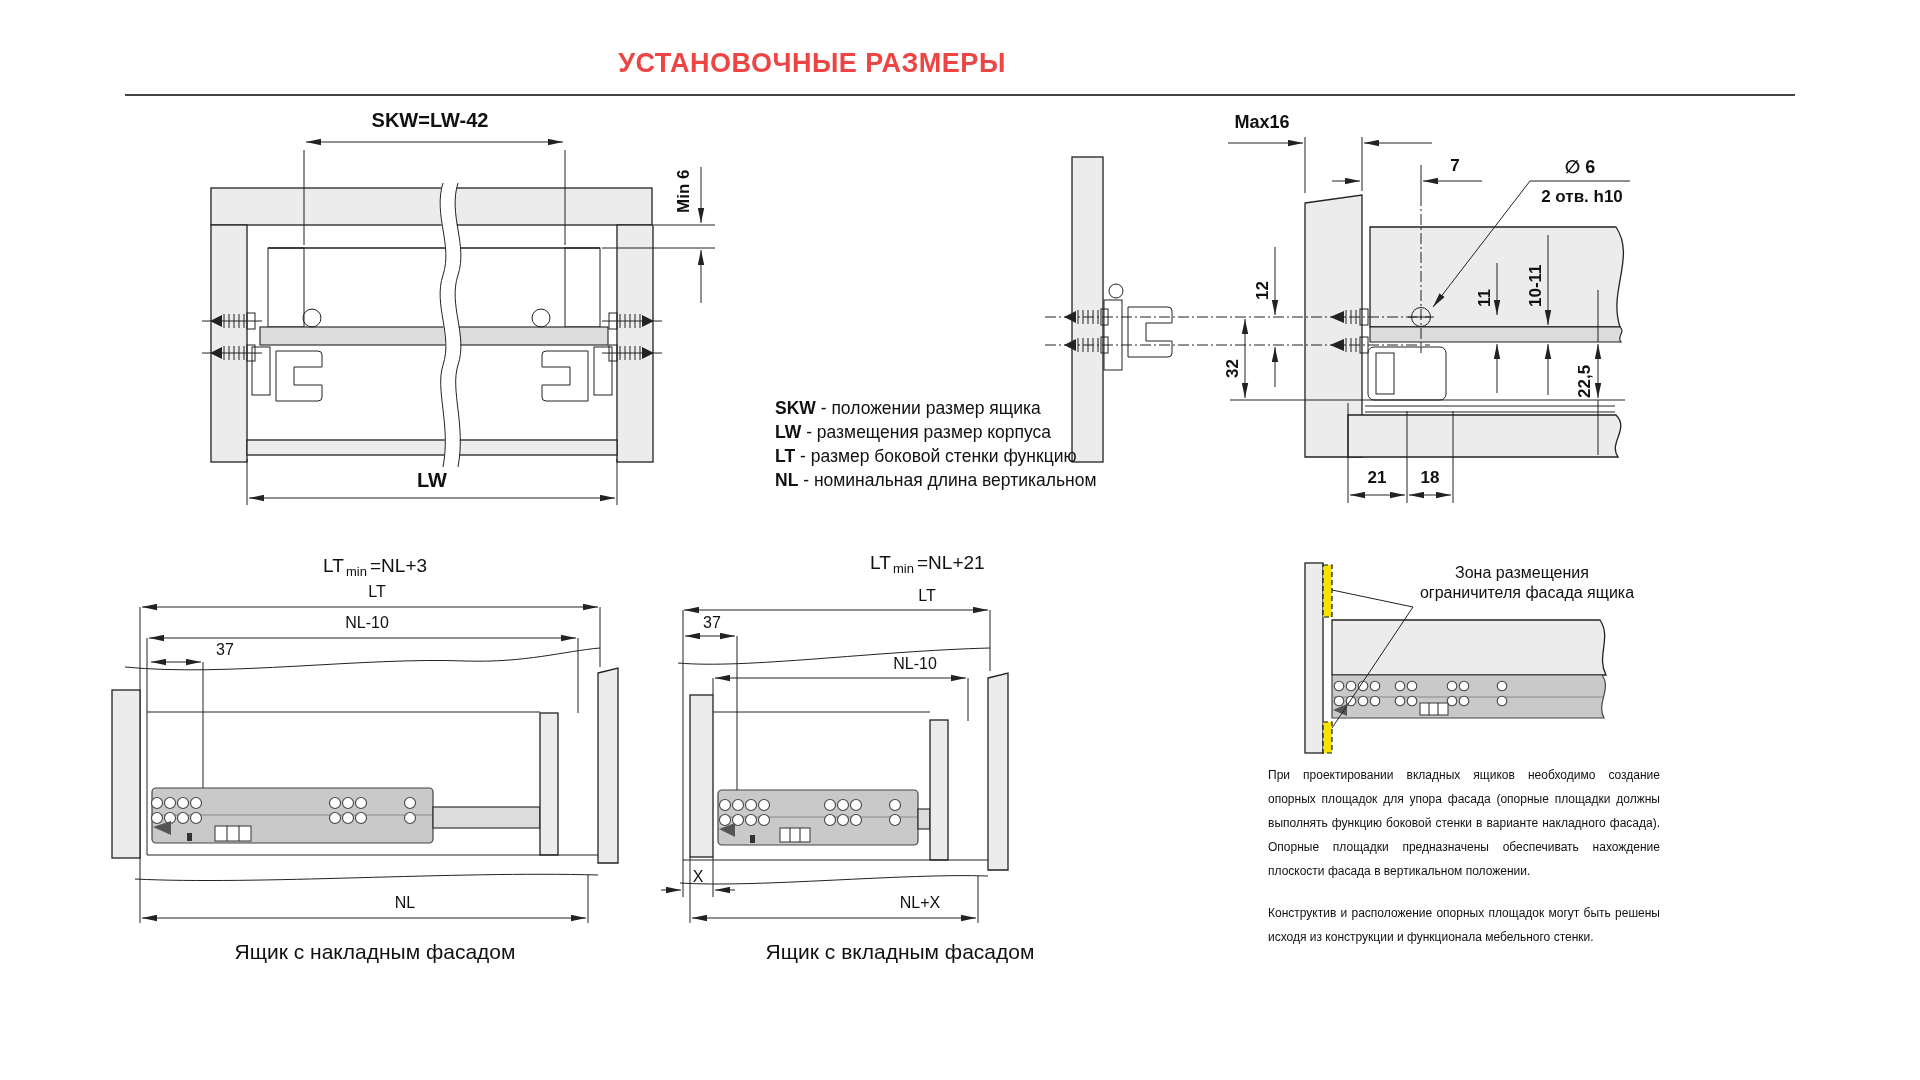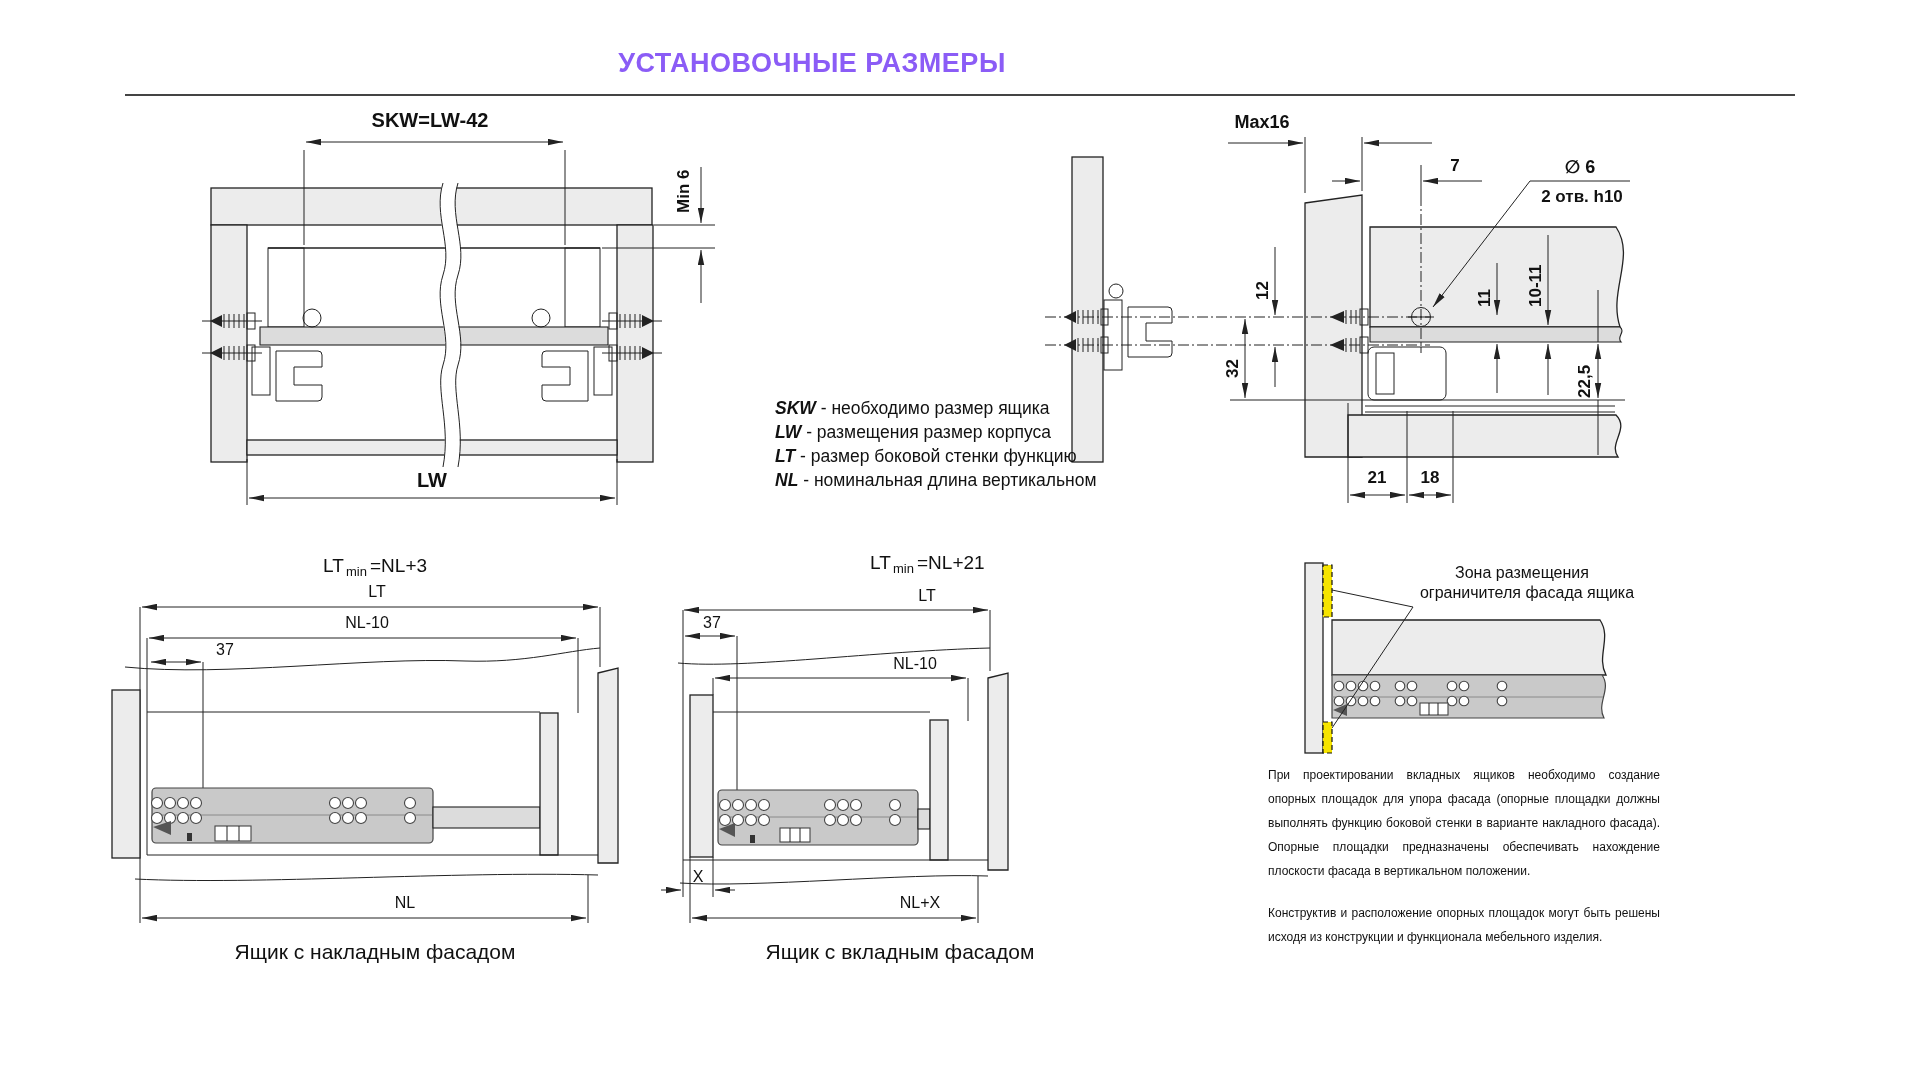--- a/index.html
+++ b/index.html
@@ -1,38 +1,38 @@
 <!DOCTYPE html>
 <html><head>
 <meta charset="utf-8">
 <style>
   html,body{margin:0;padding:0;background:#fff;}
   body{font-family:"Liberation Sans","DejaVu Sans",sans-serif;color:#111;}
   .page{position:relative;width:1920px;height:1080px;background:#ffffff;overflow:hidden;}
   .title{position:absolute;left:412px;top:48px;width:800px;text-align:center;
-         font-size:27px;font-weight:bold;letter-spacing:.5px;color:#8b5cf6;}
+         font-size:27px;font-weight:bold;letter-spacing:.5px;color:#ef4444;}
   .title-rule{position:absolute;left:125px;top:94px;width:1670px;height:2px;background:#444;}
   .abs{position:absolute;}
   svg text{font-family:"Liberation Sans","DejaVu Sans",sans-serif;fill:#111;}
   .ln{stroke:#222;stroke-width:1.3;fill:none;}
   .thin{stroke:#222;stroke-width:1;fill:none;}
   .dim{stroke:#222;stroke-width:1;fill:none;}
   .dashdot{stroke:#222;stroke-width:1;fill:none;stroke-dasharray:11 3 2 3;}
   .fillL{fill:#ececec;stroke:#222;stroke-width:1.3;}
   .fillM{fill:#dcdcdc;stroke:#222;stroke-width:1.1;}
   .rail{fill:#c9c9c9;stroke:#444;stroke-width:1.2;}
   .hole{fill:#ffffff;stroke:#444;stroke-width:1.1;}
   .dt{font-size:17px;font-weight:bold;}
   .db{font-size:20px;font-weight:bold;}
   .dl{font-size:16px;}
   .cap{font-size:21px;}
   .formula{font-size:19px;}
   .fsub{font-size:13px;}
   .legend{position:absolute;left:775px;top:396px;font-size:17.5px;line-height:24px;}
-  .legend .term{font-weight:bold;font-style:italic;}
+  .legend .term{font-weight:bold;}
   .notes{position:absolute;left:1268px;top:763px;width:392px;font-size:12px;line-height:24px;}
   .notes p{margin:0 0 18px 0;text-align:justify;}
   .zone-label{font-size:16px;}
 </style>
 </head>
 <body>
 
 <div class="page">
 
   <div class="title">УСТАНОВОЧНЫЕ РАЗМЕРЫ</div>
@@ -290,21 +290,21 @@
       <line class="dim" x1="380" y1="400" x2="350" y2="400" marker-end="url(#a2)"></line>
       <line class="dim" x1="380" y1="400" x2="405" y2="400" marker-end="url(#a2)"></line>
       <line class="dim" x1="428" y1="400" x2="409" y2="400" marker-end="url(#a2)"></line>
       <line class="dim" x1="428" y1="400" x2="451" y2="400" marker-end="url(#a2)"></line>
       <text class="dt" x="377" y="388" text-anchor="middle">21</text>
       <text class="dt" x="430" y="388" text-anchor="middle">18</text>
     </g>
   </svg>
 
   <div class="legend">
-    <div><span class="term">SKW</span> <span>- необходимо размер ящика</span></div>
+    <div><span class="term">SKW</span> <span>- положении размер ящика</span></div>
     <div><span class="term">LW</span> <span>- размещения размер корпуса</span></div>
     <div><span class="term">LT</span> <span>- размер боковой стенки функцию</span></div>
     <div><span class="term">NL</span> <span>- номинальная длина вертикальном</span></div>
   </div>
 
   <svg class="abs" style="left:105px;top:545px;" width="520" height="440" viewBox="0 0 520 440">
     <defs>
       <marker id="a3" viewBox="0 0 14 6" refX="14" refY="3" markerWidth="15" markerHeight="7" orient="auto">
         <path d="M0,0 L14,3 L0,6 z" fill="#222"></path>
       </marker>
@@ -523,16 +523,16 @@
 
     <rect x="33" y="15" width="9" height="52" fill="#f6e400" stroke="#111" stroke-width="1.2" stroke-dasharray="5 3"></rect>
     <rect x="33" y="172" width="9" height="31" fill="#f6e400" stroke="#111" stroke-width="1.2" stroke-dasharray="5 3"></rect>
 
     <text class="zone-label" x="232" y="28" text-anchor="middle">Зона размещения</text>
     <text class="zone-label" x="237" y="48" text-anchor="middle">ограничителя фасада ящика</text>
   </svg>
 
   <div class="notes">
     <p>При проектировании вкладных ящиков необходимо создание опорных площадок для упора фасада (опорные площадки должны выполнять функцию боковой стенки в варианте накладного фасада). Опорные площадки предназначены обеспечивать нахождение плоскости фасада в вертикальном положении.</p>
-    <p>Конструктив и расположение опорных площадок могут быть решены исходя из конструкции и функционала мебельного изделия.</p>
+    <p>Конструктив и расположение опорных площадок могут быть решены исходя из конструкции и функционала мебельного стенки.</p>
   </div>
 
 </div>
 
 </body></html>

